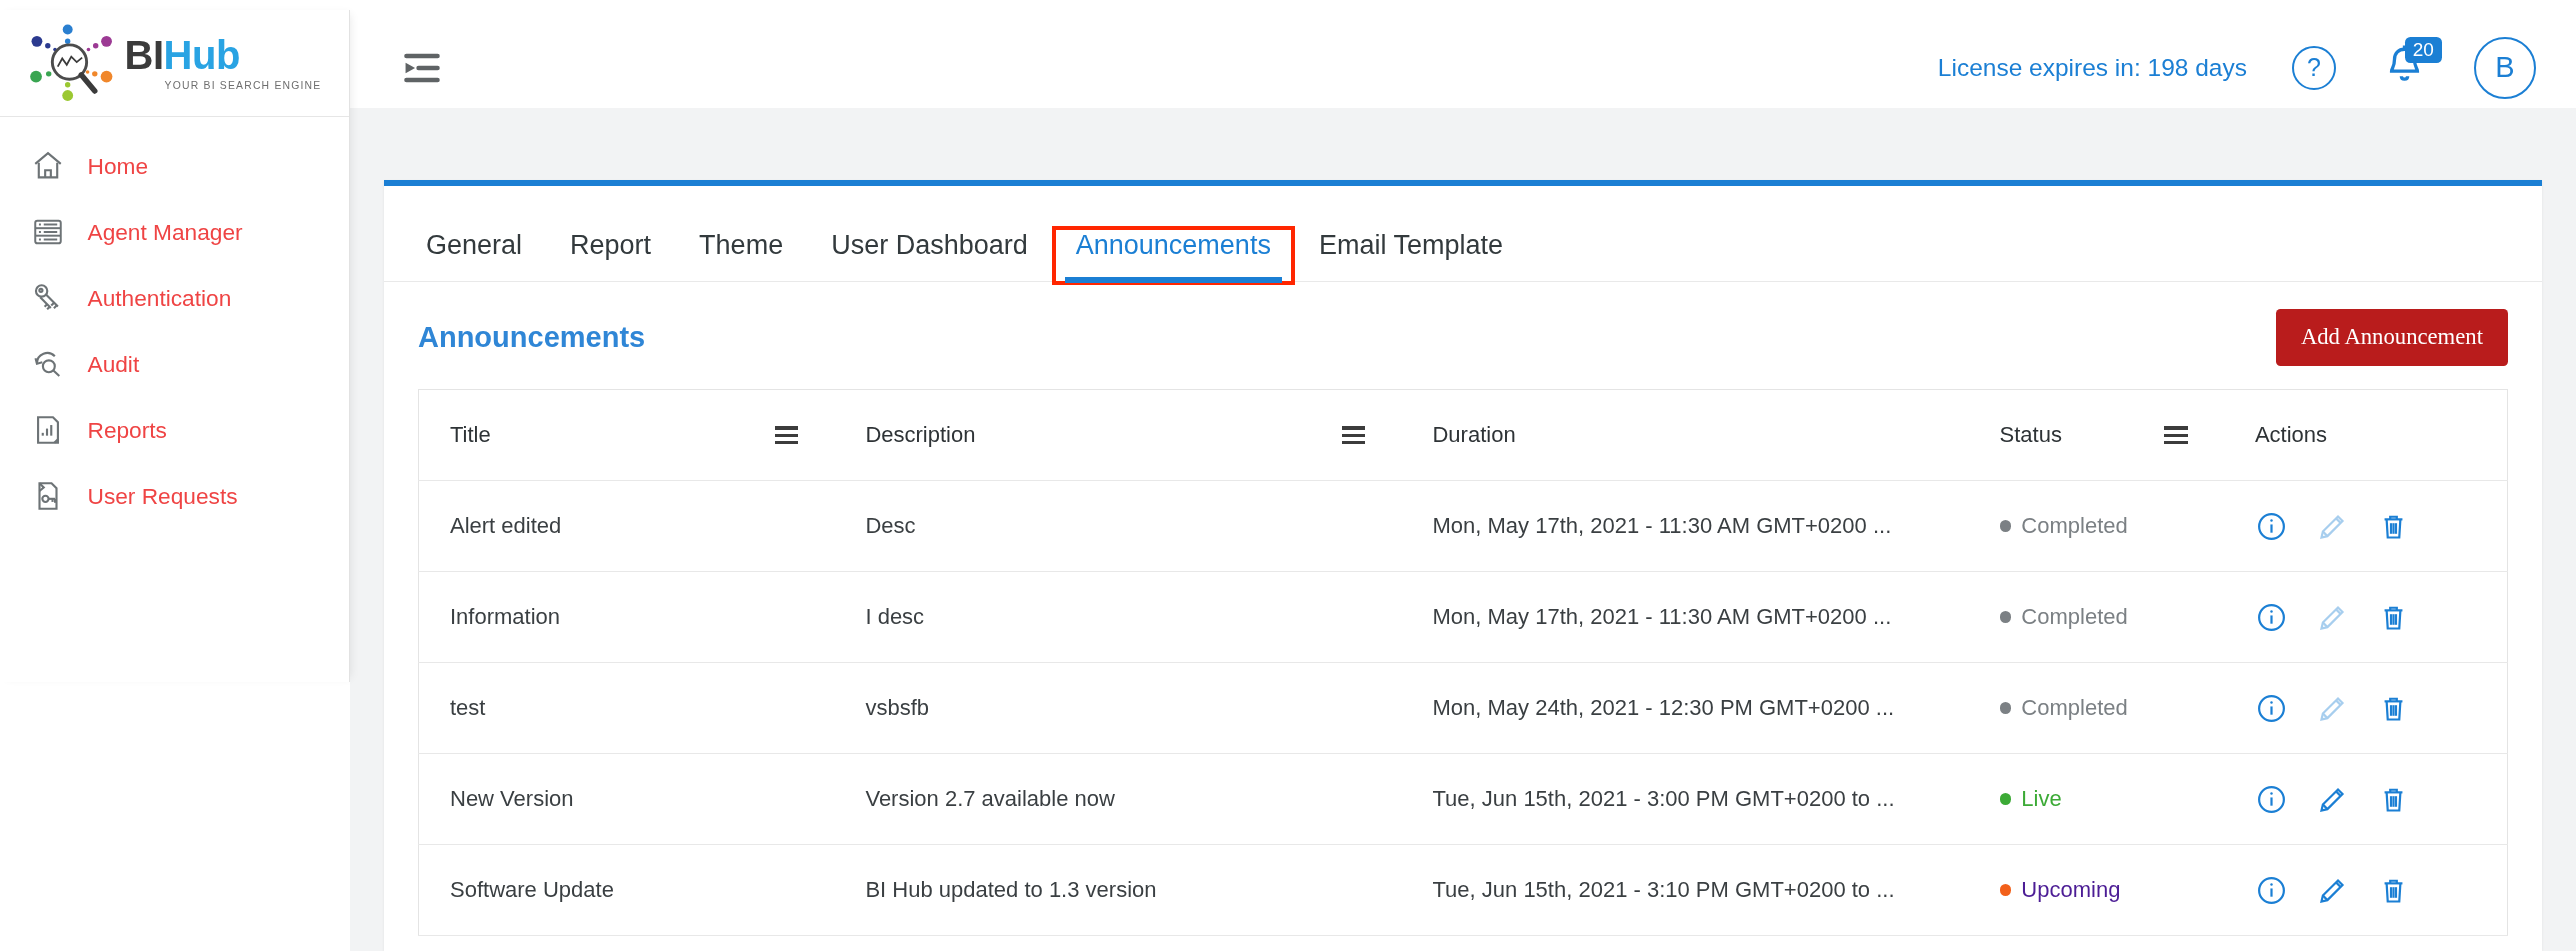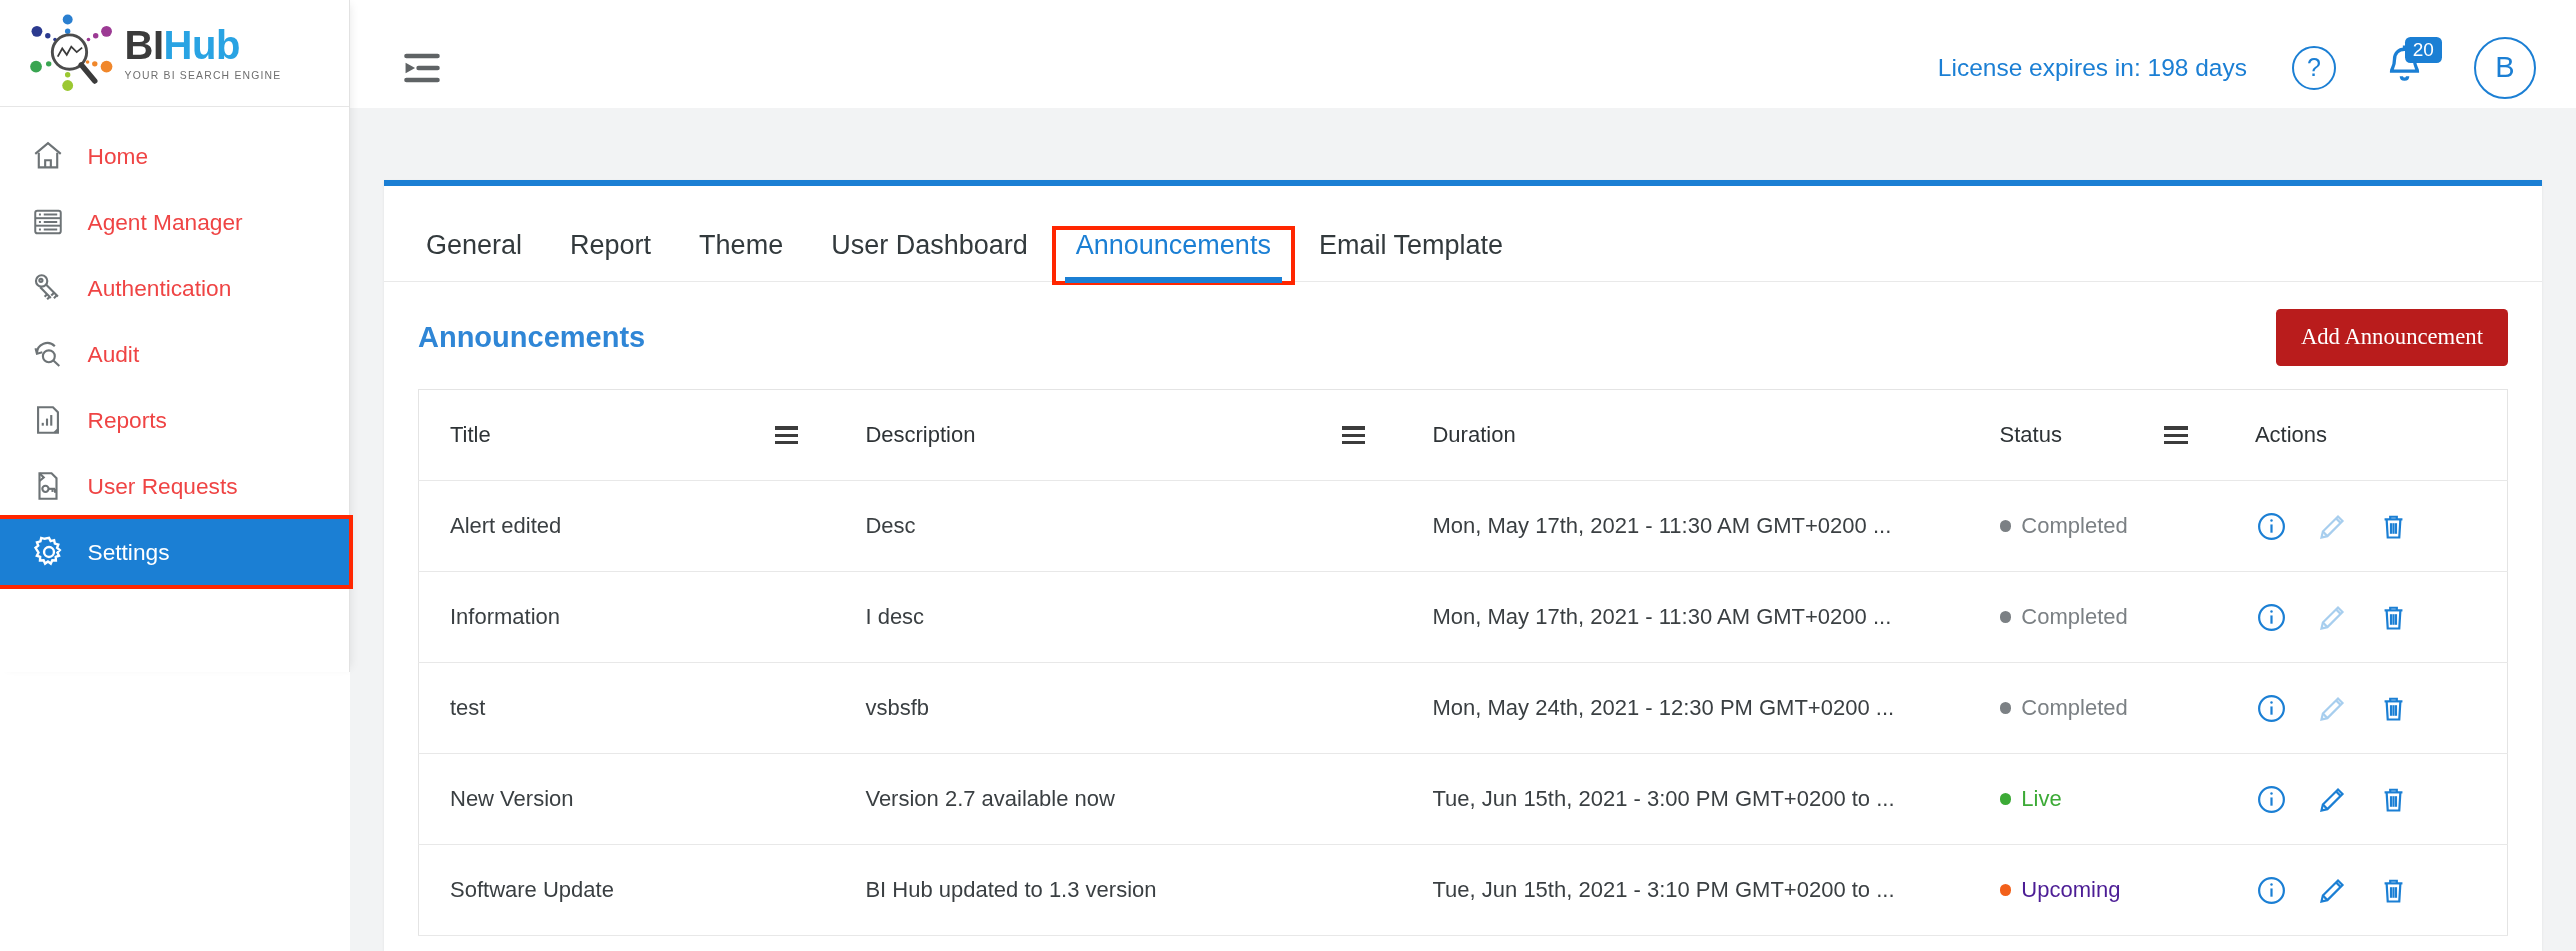--- a/index.html
+++ b/index.html
@@ -6,39 +6,39 @@
   html, body {
     width: 2576px; height: 952px;
     font-family: "Liberation Sans", sans-serif;
     background: #ffffff;
     overflow: hidden;
   }
   .app { position: relative; width: 2576px; height: 952px; }
 
   
   .sidebar {
-    position: absolute; left: 0; top: 0;
+    position: absolute; left: 0; top: 10px;
     width: 350px; height: 672px;
     background: #ffffff;
     border-right: 0.9px solid #e2e2e2;
     z-index: 30;
     box-shadow: 3.6px 0 9px -3.6px rgba(0,0,0,.10);
   }
   .brand {
     height: 107px; display: flex; align-items: center;
     padding-left: 27px; border-bottom: 0.9px solid #e6e6e6;
   }
   .brand-mark { width: 94px; height: 78px; flex: 0 0 94px; }
   .brand-text { margin-left: 3.6px; }
   .brand-title { font-size: 40px; font-weight: bold; letter-spacing: -0.5px; line-height: 1; }
   .brand-bi { color: #3b3b3b; }
   .brand-hub { color: #29a3e3; }
   .brand-sub {
     font-size: 10.4px; color: #6e6e6e; letter-spacing: 1.2px;
-    margin-top: 4.5px; white-space: nowrap; font-weight: 500;
+    margin-top: 4.5px; white-space: nowrap; font-weight: 500; margin-left: 40px;
   }
 
   .nav { padding-top: 16.3px; }
   .nav-item {
     display: flex; align-items: center;
     height: 66px; padding-left: 31px;
     color: #ef4444; font-size: 22.7px; cursor: pointer;
     position: relative;
   }
   .nav-item .nav-ico {
@@ -288,29 +288,20 @@
               <path d="M6 3 9 6 6 8.5"></path>
               <circle cx="10.2" cy="14" r="2.2"></circle>
               <line x1="12.4" y1="14" x2="17" y2="14"></line>
               <line x1="15.2" y1="14" x2="15.2" y2="16.2"></line>
               <line x1="17" y1="14" x2="17" y2="16.8"></line>
             </svg>
         </span>
         <span class="nav-label">User Requests</span>
       </div>
 
-      <div class="nav-item active hl-red">
-        <span class="nav-ico">
-          <svg width="36" height="36" viewBox="0 0 24 24" fill="none" stroke-width="1.6">
-              <circle cx="12" cy="12" r="3.3"></circle>
-              <path d="M12 2.6l1.1 2.1 2.3-.6.5 2.3 2.3.6-.8 2.2 1.8 1.5-1.6 1.7 1.1 2.1-2.2.8.1 2.4-2.4-.2-1 2.2-1.9-1.4-1.9 1.4-1-2.2-2.4.2.1-2.4-2.2-.8 1.1-2.1L3 9.2l1.8-1.5-.8-2.2 2.3-.6.5-2.3 2.3.6z"></path>
-            </svg>
-        </span>
-        <span class="nav-label">Settings</span>
-      </div>
 
     </nav>
   </aside>
 
   <header class="header">
     <div class="collapse-btn">
       <svg width="42" height="38" viewBox="0 0 24 22" fill="none">
         <line x1="3" y1="4" x2="21" y2="4" stroke="#5f6365" stroke-width="2.6" stroke-linecap="round"></line>
         <line x1="10" y1="11" x2="21" y2="11" stroke="#5f6365" stroke-width="2.6" stroke-linecap="round"></line>
         <line x1="3" y1="18" x2="21" y2="18" stroke="#5f6365" stroke-width="2.6" stroke-linecap="round"></line>

